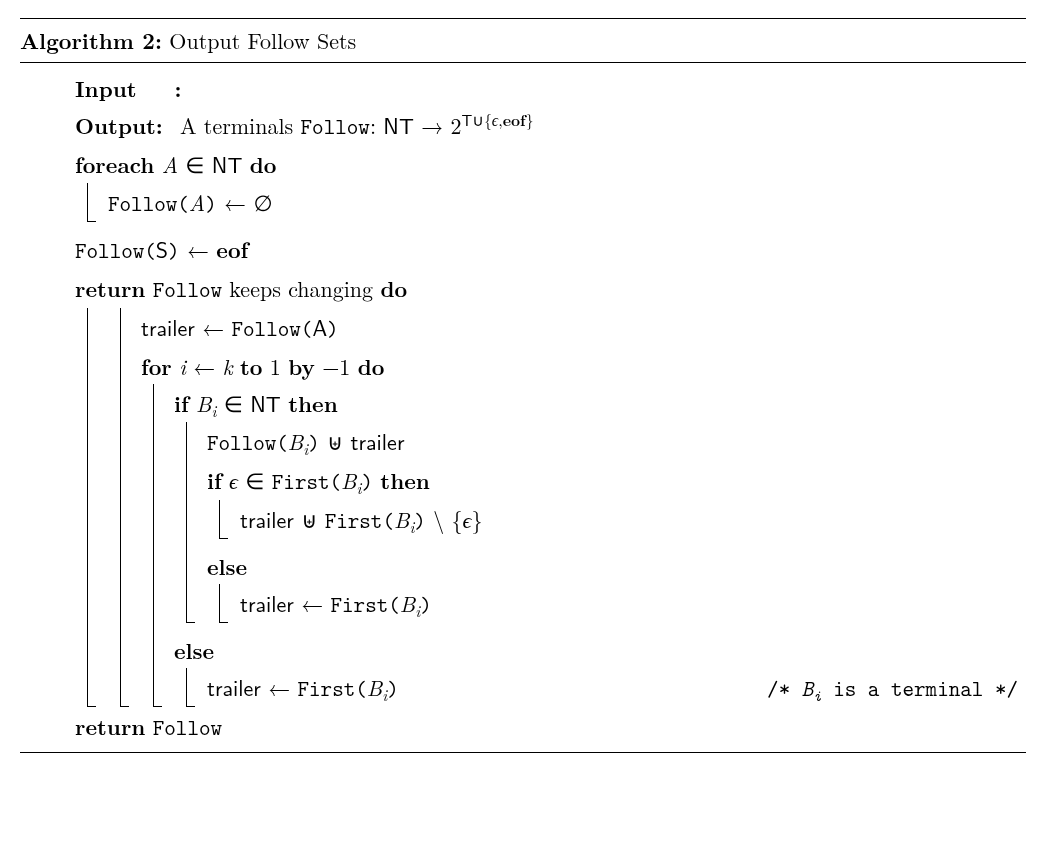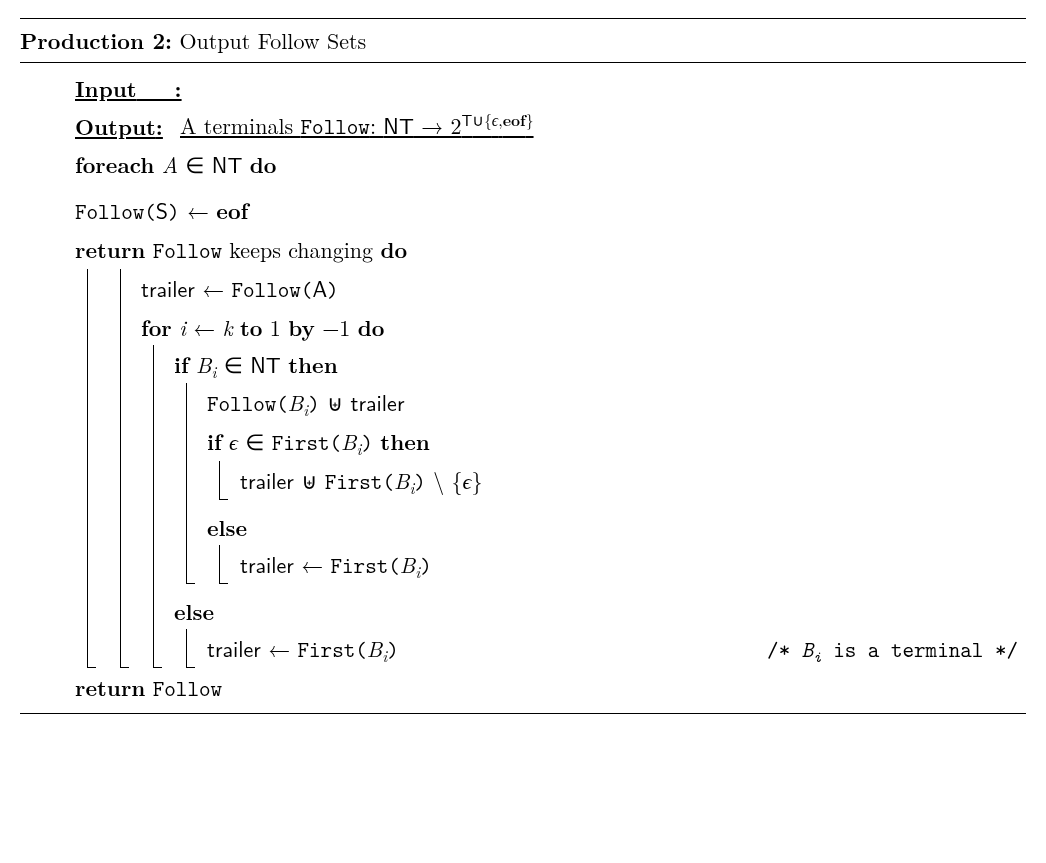--- a/index.html
+++ b/index.html
@@ -56,22 +56,21 @@
       bottom: 0;
       left: 0;
       width: 8px;
       border-bottom: 1px solid #000;
     }
     .line {
       padding: 2px 0;
     }
     .io-row {
       display: flex;
-      align-items: center;
-      text-decoration: underline;
+      align-items: flex-start;
     }
     .io-label {
       font-weight: bold;
       min-width: 105px;
     }
     sub {
       font-size: 0.72em;
       vertical-align: sub;
       line-height: 0;
     }
@@ -95,21 +94,21 @@
     }
   </style>
 </head>
 <body>
 
 <div>
 
 <div class="hrule"></div>
 
 <div class="algo-title">
-  <span class="algo-label">Production 2:</span>
+  <span class="algo-label">Algorithm 2:</span>
   <span>Output Follow Sets</span>
 </div>
 
 <div class="hrule-thin"></div>
 
 <div class="algo-body indent">
 
   <div class="io-row line">
     <span class="io-label"><span>Input</span>&nbsp;&nbsp;&nbsp;:</span>
   </div>
@@ -118,20 +117,25 @@
     <span class="io-label"><span>Output</span>:</span>
     <span>
       <span>A terminals </span><span class="tt">Follow</span><span>: </span><span class="sf">NT</span><span> → 2</span><sup><span class="sf">T</span><span>∪{</span><span class="it">ϵ</span><span>,</span><span class="kw">eof</span><span>}</span></sup>
     </span>
   </div>
 
   <div class="line">
     <span class="kw">foreach</span>
     <span> <span class="it">A</span><span> ∈ </span><span class="sf">NT</span> </span>
     <span class="kw">do</span>
+  </div>
+  <div class="block">
+    <div class="line">
+      <span class="tt">Follow(</span><span class="it">A</span><span class="tt">)</span><span> ← ∅</span>
+    </div>
   </div>
 
   <div class="gap"></div>
 
   <div class="line">
     <span class="tt">Follow(</span><span class="sf">S</span><span class="tt">)</span><span> ← </span><span class="kw">eof</span>
   </div>
 
   <div class="line">
     <span class="kw">return</span>

